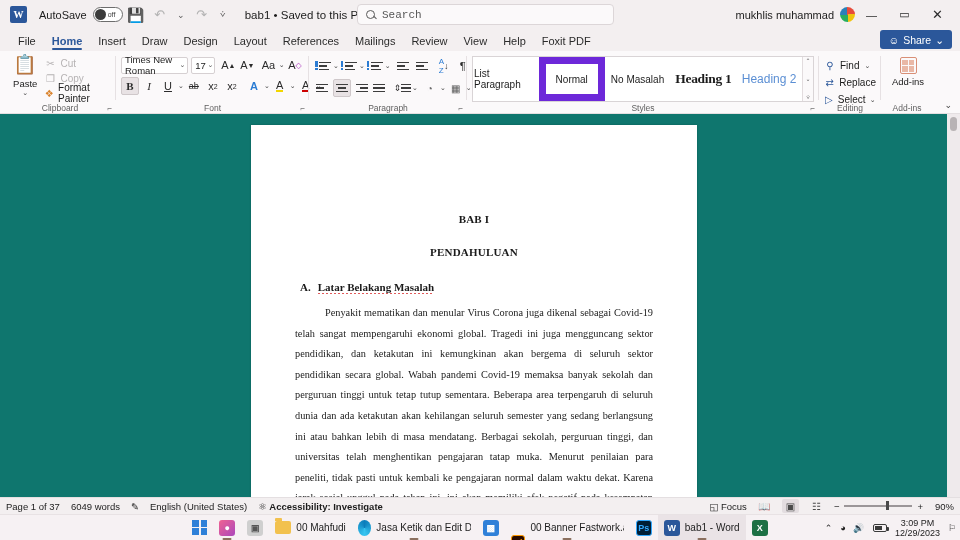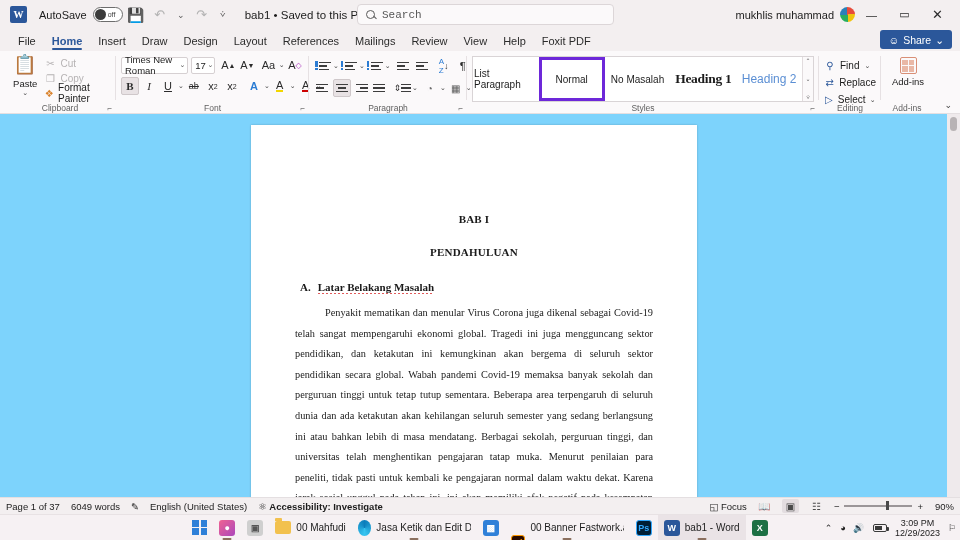--- a/index.html
+++ b/index.html
@@ -126,21 +126,21 @@
   .bdot::before{content:"";position:absolute;left:-4px;top:-1px;width:2.5px;height:2.5px;background:#2b7cd3;}
 
   
   .stylesbox{
     border:1px solid #d9d4d6;background:#fff;height:46px;display:flex;align-items:stretch;margin-top:2px;
   }
   .sty{
     width:66px;display:flex;align-items:center;justify-content:center;font-size:10px;color:#1c1c1c;
     border:1px solid transparent;
   }
-  .sty.cur{border:3px solid #6d28d9;background:#fff;}
+  .sty.cur{border:7px solid #6d28d9;background:#fff;}
   .sty.h1{font-family:"Liberation Serif",serif;font-weight:bold;font-size:13.5px;letter-spacing:-0.3px;}
   .sty.h2{color:#5b8fd4;font-size:12px;}
   .sty-scroll{width:11px;display:flex;flex-direction:column;justify-content:space-between;align-items:center;
     border-left:1px solid #e2dcde;padding:1px 0;font-size:6px;color:#5a5a5a;background:#fbf9fa;}
   .sty-scroll div{line-height:6px;}
 
   
   .edrow{display:flex;align-items:center;gap:4px;height:15px;font-size:10px;color:#1c1c1c;}
   .edrow .ic{width:12px;text-align:center;color:#2b579a;font-size:10px;}
   .addin{
@@ -148,21 +148,21 @@
   }
   .addin-ico{
     width:17px;height:17px;border:1.4px solid #d98f76;border-radius:2px;
     display:grid;grid-template-columns:1fr 1fr;grid-template-rows:1fr 1fr;gap:1px;padding:1.5px;
   }
   .addin-ico span{background:#e9b8a6;}
   .addin-lbl{font-size:9.5px;margin-top:2px;}
   .ribbon-collapse{position:absolute;right:8px;bottom:3px;font-size:9px;color:#444;}
 
   
-  .docarea{flex:1;background:#7dd3fc;position:relative;overflow:hidden;}
+  .docarea{flex:1;background:#0f766e;position:relative;overflow:hidden;}
   .page{
     position:absolute;left:251px;top:11px;width:446px;height:388px;background:#fff;
     box-shadow:0 0 2px rgba(0,0,0,.22);
   }
   .pg-inner{padding:0 44px;}
   .ctr{text-align:center;font-family:"Liberation Serif",serif;font-weight:bold;font-size:11px;}
   .h-bab{margin-top:88px;letter-spacing:0.2px;}
   .h-pend{margin-top:21px;letter-spacing:0.2px;}
   .sect{
     margin-top:23px;font-family:"Liberation Serif",serif;font-weight:bold;font-size:11px;

